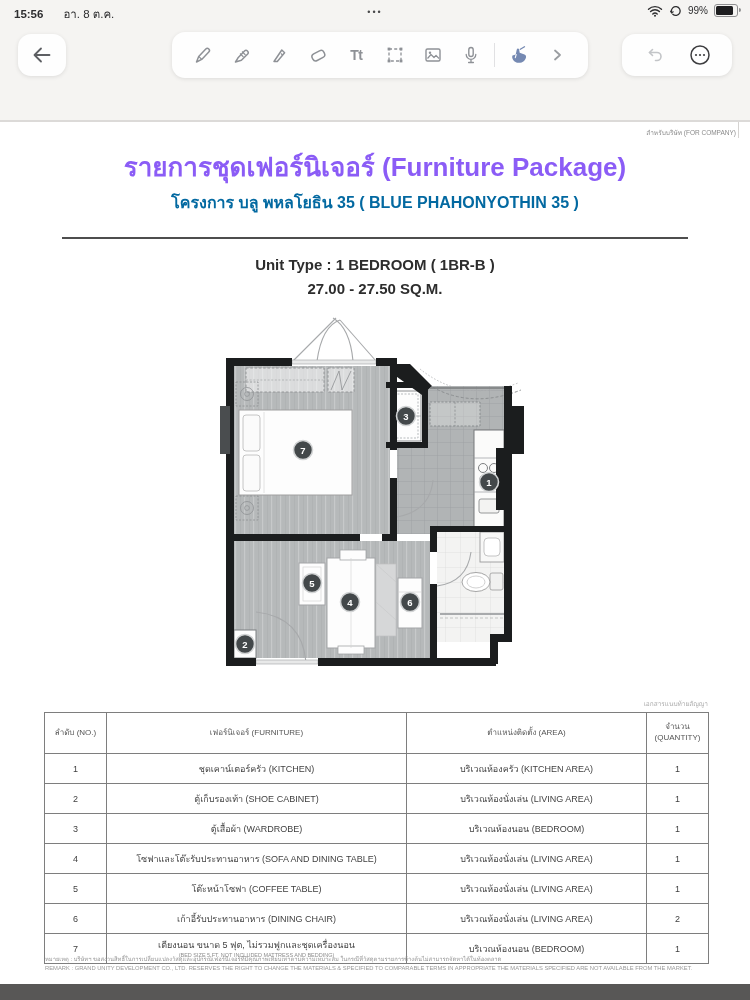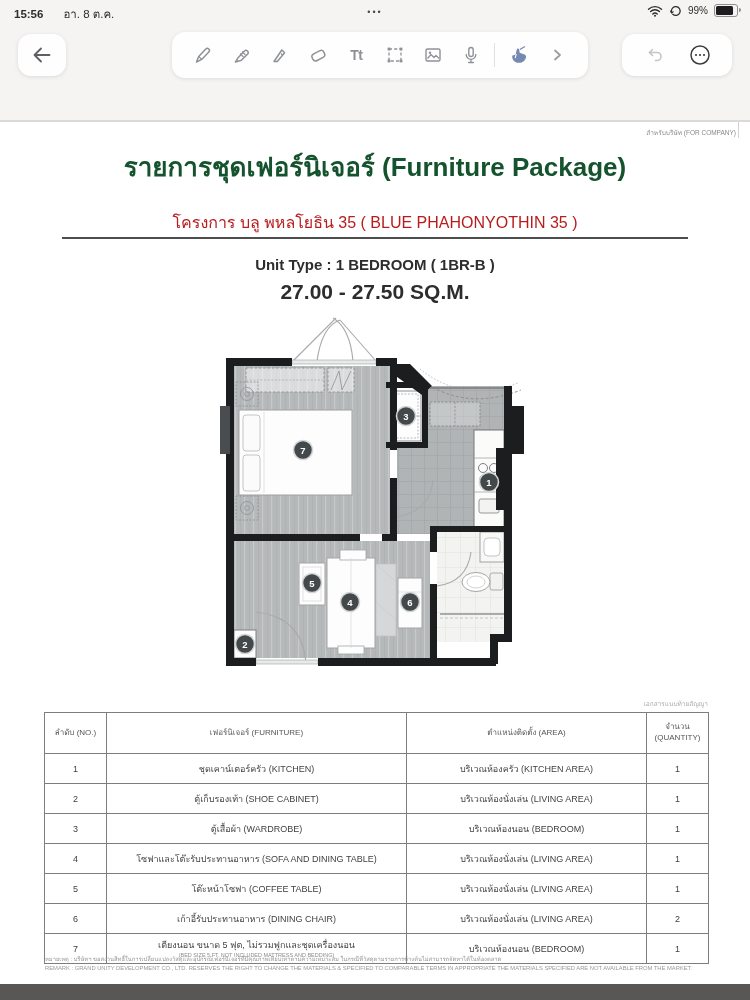--- a/index.html
+++ b/index.html
@@ -26,26 +26,26 @@
   .tbtn{width:30px;height:30px;display:flex;align-items:center;justify-content:center;cursor:pointer;}
   .tdivider{width:1px;height:24px;background:#e1e1e3;}
   .tt-label{font-size:14px;font-weight:bold;color:#8e9196;letter-spacing:-0.5px;}
   svg.icon{display:block;}
 
   
   .page{position:absolute;top:122px;left:0;width:750px;height:862px;background:#ffffff;}
   .corner-note{position:absolute;top:6px;right:14px;font-size:6.5px;color:#8a8a8a;}
   .corner-tick{position:absolute;top:0;right:11px;width:1px;height:16px;background:#d5d3d1;}
   .doc-title{position:absolute;top:24px;left:0;width:100%;text-align:center;
-             font-size:26px;font-weight:600;color:#14532d;}
-  .doc-subtitle{position:absolute;top:88px;left:0;width:100%;text-align:center;
-                font-size:16px;font-weight:normal;color:#b91c1c;}
+             font-size:26px;font-weight:600;color:#8b5cf6;}
+  .doc-subtitle{position:absolute;top:68px;left:0;width:100%;text-align:center;
+                font-size:16px;font-weight:bold;color:#0369a1;}
   .doc-hr{position:absolute;top:115px;left:62px;width:626px;height:2px;background:#4e4e4e;}
   .unit-line1{position:absolute;top:134px;left:0;width:100%;text-align:center;font-size:15px;font-weight:bold;color:#2d2d2d;}
-  .unit-line2{position:absolute;top:158px;left:0;width:100%;text-align:center;font-size:21px;font-weight:bold;color:#2d2d2d;}
+  .unit-line2{position:absolute;top:158px;left:0;width:100%;text-align:center;font-size:15px;font-weight:bold;color:#2d2d2d;}
   .plan-wrap{position:absolute;top:190px;left:190px;width:370px;height:366px;}
 
   .table-note{position:absolute;top:577px;right:42px;font-size:6.5px;color:#aaa;}
   .furn-table{position:absolute;top:590px;left:44px;width:664px;}
   table.ft{border-collapse:collapse;width:664px;table-layout:fixed;}
   table.ft th,table.ft td{border:1px solid #7e7e7e;font-weight:normal;}
   table.ft{border:1.5px solid #5c5c5c;}
   table.ft th{height:38px;font-size:8px;color:#555;text-align:center;line-height:1.35;}
   table.ft td{height:27px;font-size:9px;color:#3f3f3f;text-align:center;}
   td.c-furn{text-align:left;}

